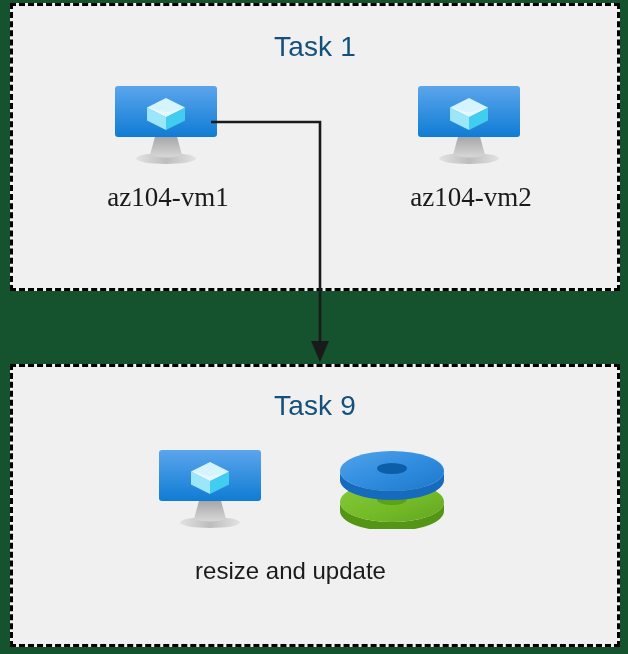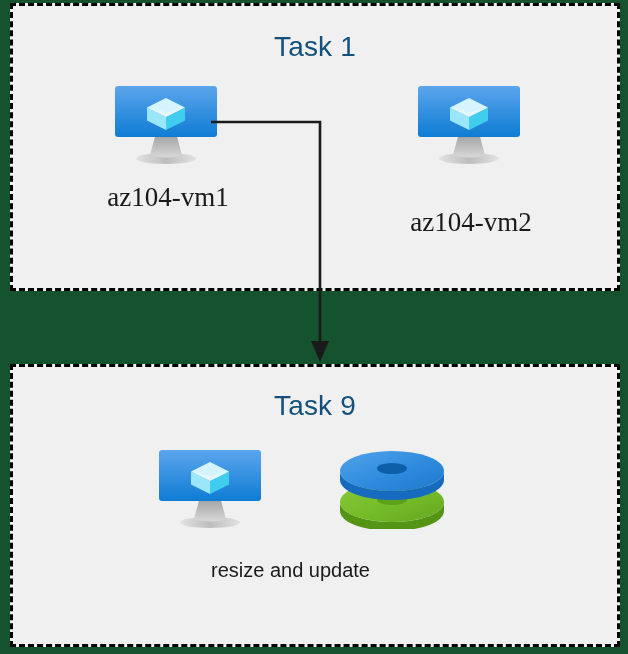--- a/index.html
+++ b/index.html
@@ -145,21 +145,21 @@
           </linearGradient>
         </defs>
         <ellipse cx="53" cy="73.5" rx="30" ry="5.5" fill="url(#vmBase2)"></ellipse>
         <path d="M43 48 L63 48 L69 70 Q53 75 37 70 Z" fill="url(#vmStand2)"></path>
         <rect x="2" y="1" width="102" height="51" rx="3" ry="3" fill="url(#vmScreen2)"></rect>
         <path d="M53 13 L72 22.5 L53 32 L34 22.5 Z" fill="#D6F4FD"></path>
         <path d="M34 22.5 L53 32 L53 45 L34 35.5 Z" fill="#9BE6F8"></path>
         <path d="M72 22.5 L72 35.5 L53 45 L53 32 Z" fill="#41CDF0"></path>
         <path d="M34 22.5 L53 32 L72 22.5 L53 27.5 Z" fill="#EAFAFE" opacity="0.75"></path>
       </svg>
-      <div class="node-label" style="top:96px;margin-top:25px;">
+      <div class="node-label" style="top:96px;">
         <span>az104-vm2</span><br>
       </div>
     </div>
   </div>
 
   <div class="task-box" id="task2-box">
     <div class="task-title" id="task2-title">Task 9</div>
 
     <div class="node" style="left:144px; top:82px; width:110px; height:80px;">
       <svg class="vm-icon" width="110" height="80" viewBox="0 0 110 80">
@@ -211,21 +211,21 @@
 
         <path d="M6 24 A52 20 0 0 0 110 24 L110 33 A52 20 0 0 1 6 33 Z" fill="#166BBE"></path>
 
         <ellipse cx="58" cy="24" rx="52" ry="20" fill="url(#diskBlueTop)"></ellipse>
 
         <ellipse cx="58" cy="21.5" rx="15" ry="5.5" fill="#0C5EA8"></ellipse>
       </svg>
     </div>
 
     <div style="position:absolute; left:0; top:187px; width:555px; text-align:center;
-                color:#1A1A1A; font-size:20px; line-height:33px; white-space:nowrap;
+                color:#1A1A1A; font-size:24px; line-height:33px; white-space:nowrap;
                 font-family:'Liberation Sans', sans-serif;">resize and update</div>
   </div>
 
   <svg id="connector" viewBox="0 0 628 654">
 
     <path d="M211 122 L320 122 L320 348" fill="none" stroke="#1A1A1A" stroke-width="2.6" stroke-linejoin="miter"></path>
 
     <path d="M311 341 L329 341 L320 362 Z" fill="#1A1A1A"></path>
   </svg>
 

